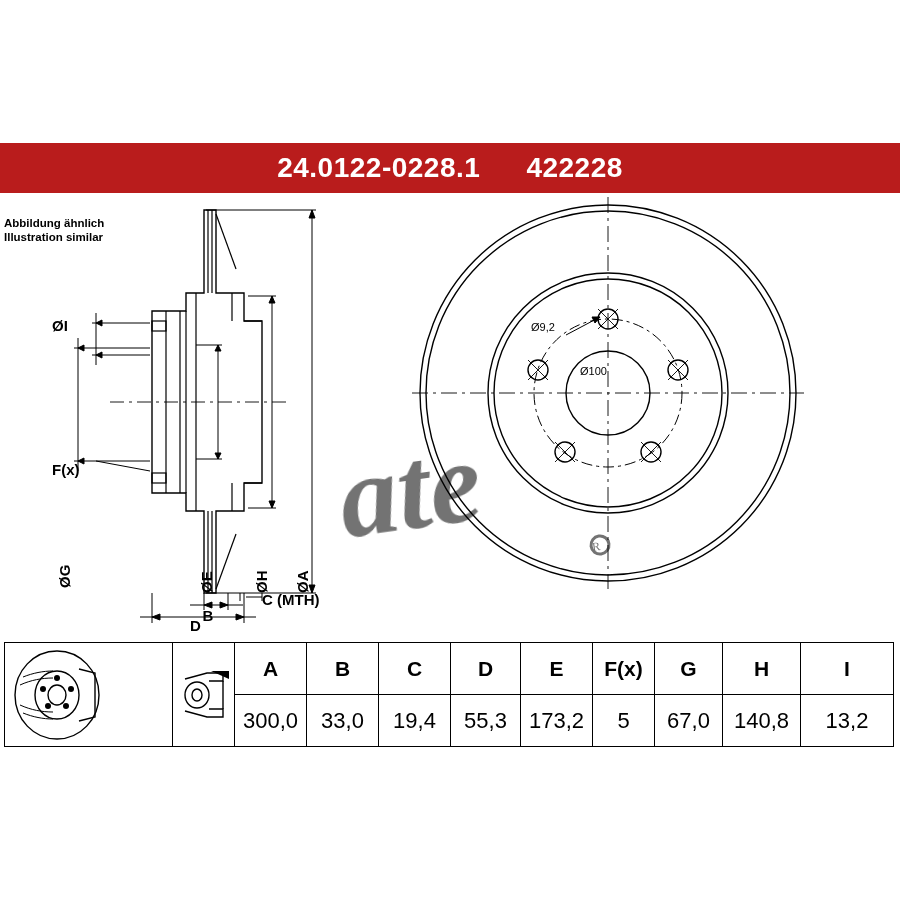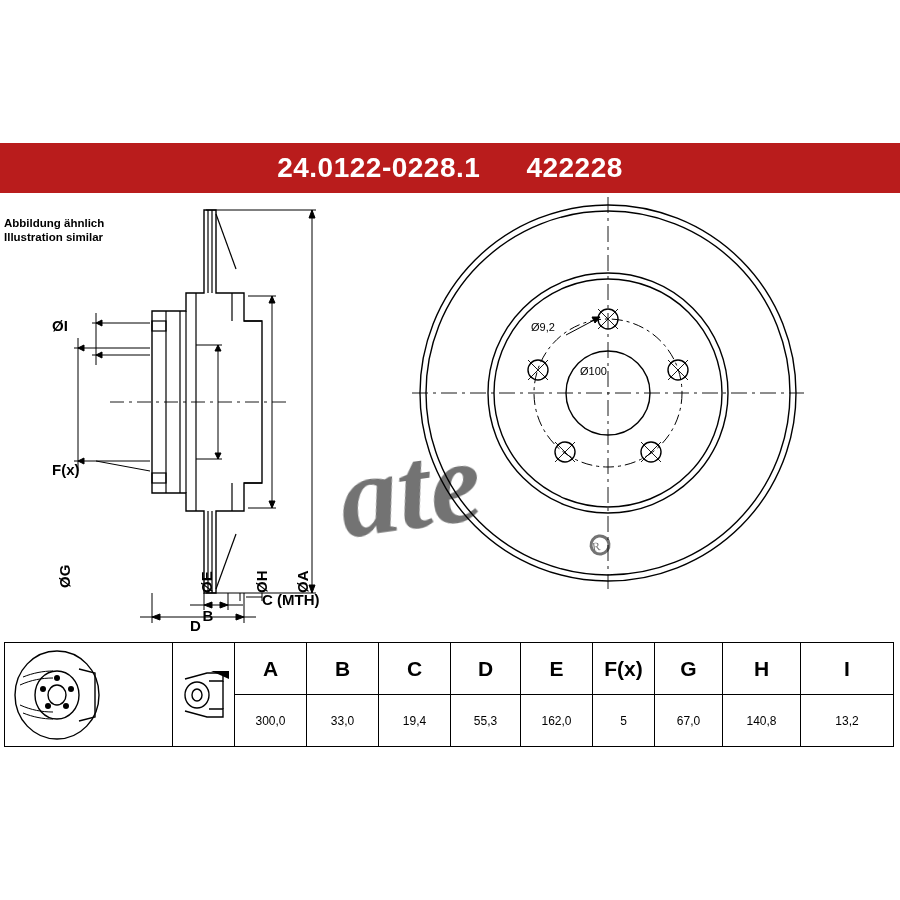--- a/index.html
+++ b/index.html
@@ -85,21 +85,21 @@
     display: flex;
     align-items: center;
     justify-content: center;
   }
   .cellbox .head {
     font-weight: bold;
     font-size: 21px;
     border-bottom: 1.6px solid #000;
   }
   .cellbox .val {
-    font-size: 12px;
+    font-size: 22px;
   }
   .icon-cell {
     width: 168px;
     border-right: 1.6px solid #000;
     box-sizing: border-box;
     position: relative;
   }
   .icon-cell svg { position: absolute; left: 4px; top: 4px; }
   .icon-cell2 {
     width: 62px;
@@ -351,21 +351,21 @@
     <div class="cellbox col-C">
       <div class="head">C</div>
       <div class="val">19,4</div>
     </div>
     <div class="cellbox col-D">
       <div class="head">D</div>
       <div class="val">55,3</div>
     </div>
     <div class="cellbox col-E">
       <div class="head">E</div>
-      <div class="val">162,0</div>
+      <div class="val">173,2</div>
     </div>
     <div class="cellbox col-F">
       <div class="head">F(x)</div>
       <div class="val">5</div>
     </div>
     <div class="cellbox col-G">
       <div class="head">G</div>
       <div class="val">67,0</div>
     </div>
     <div class="cellbox col-H">

